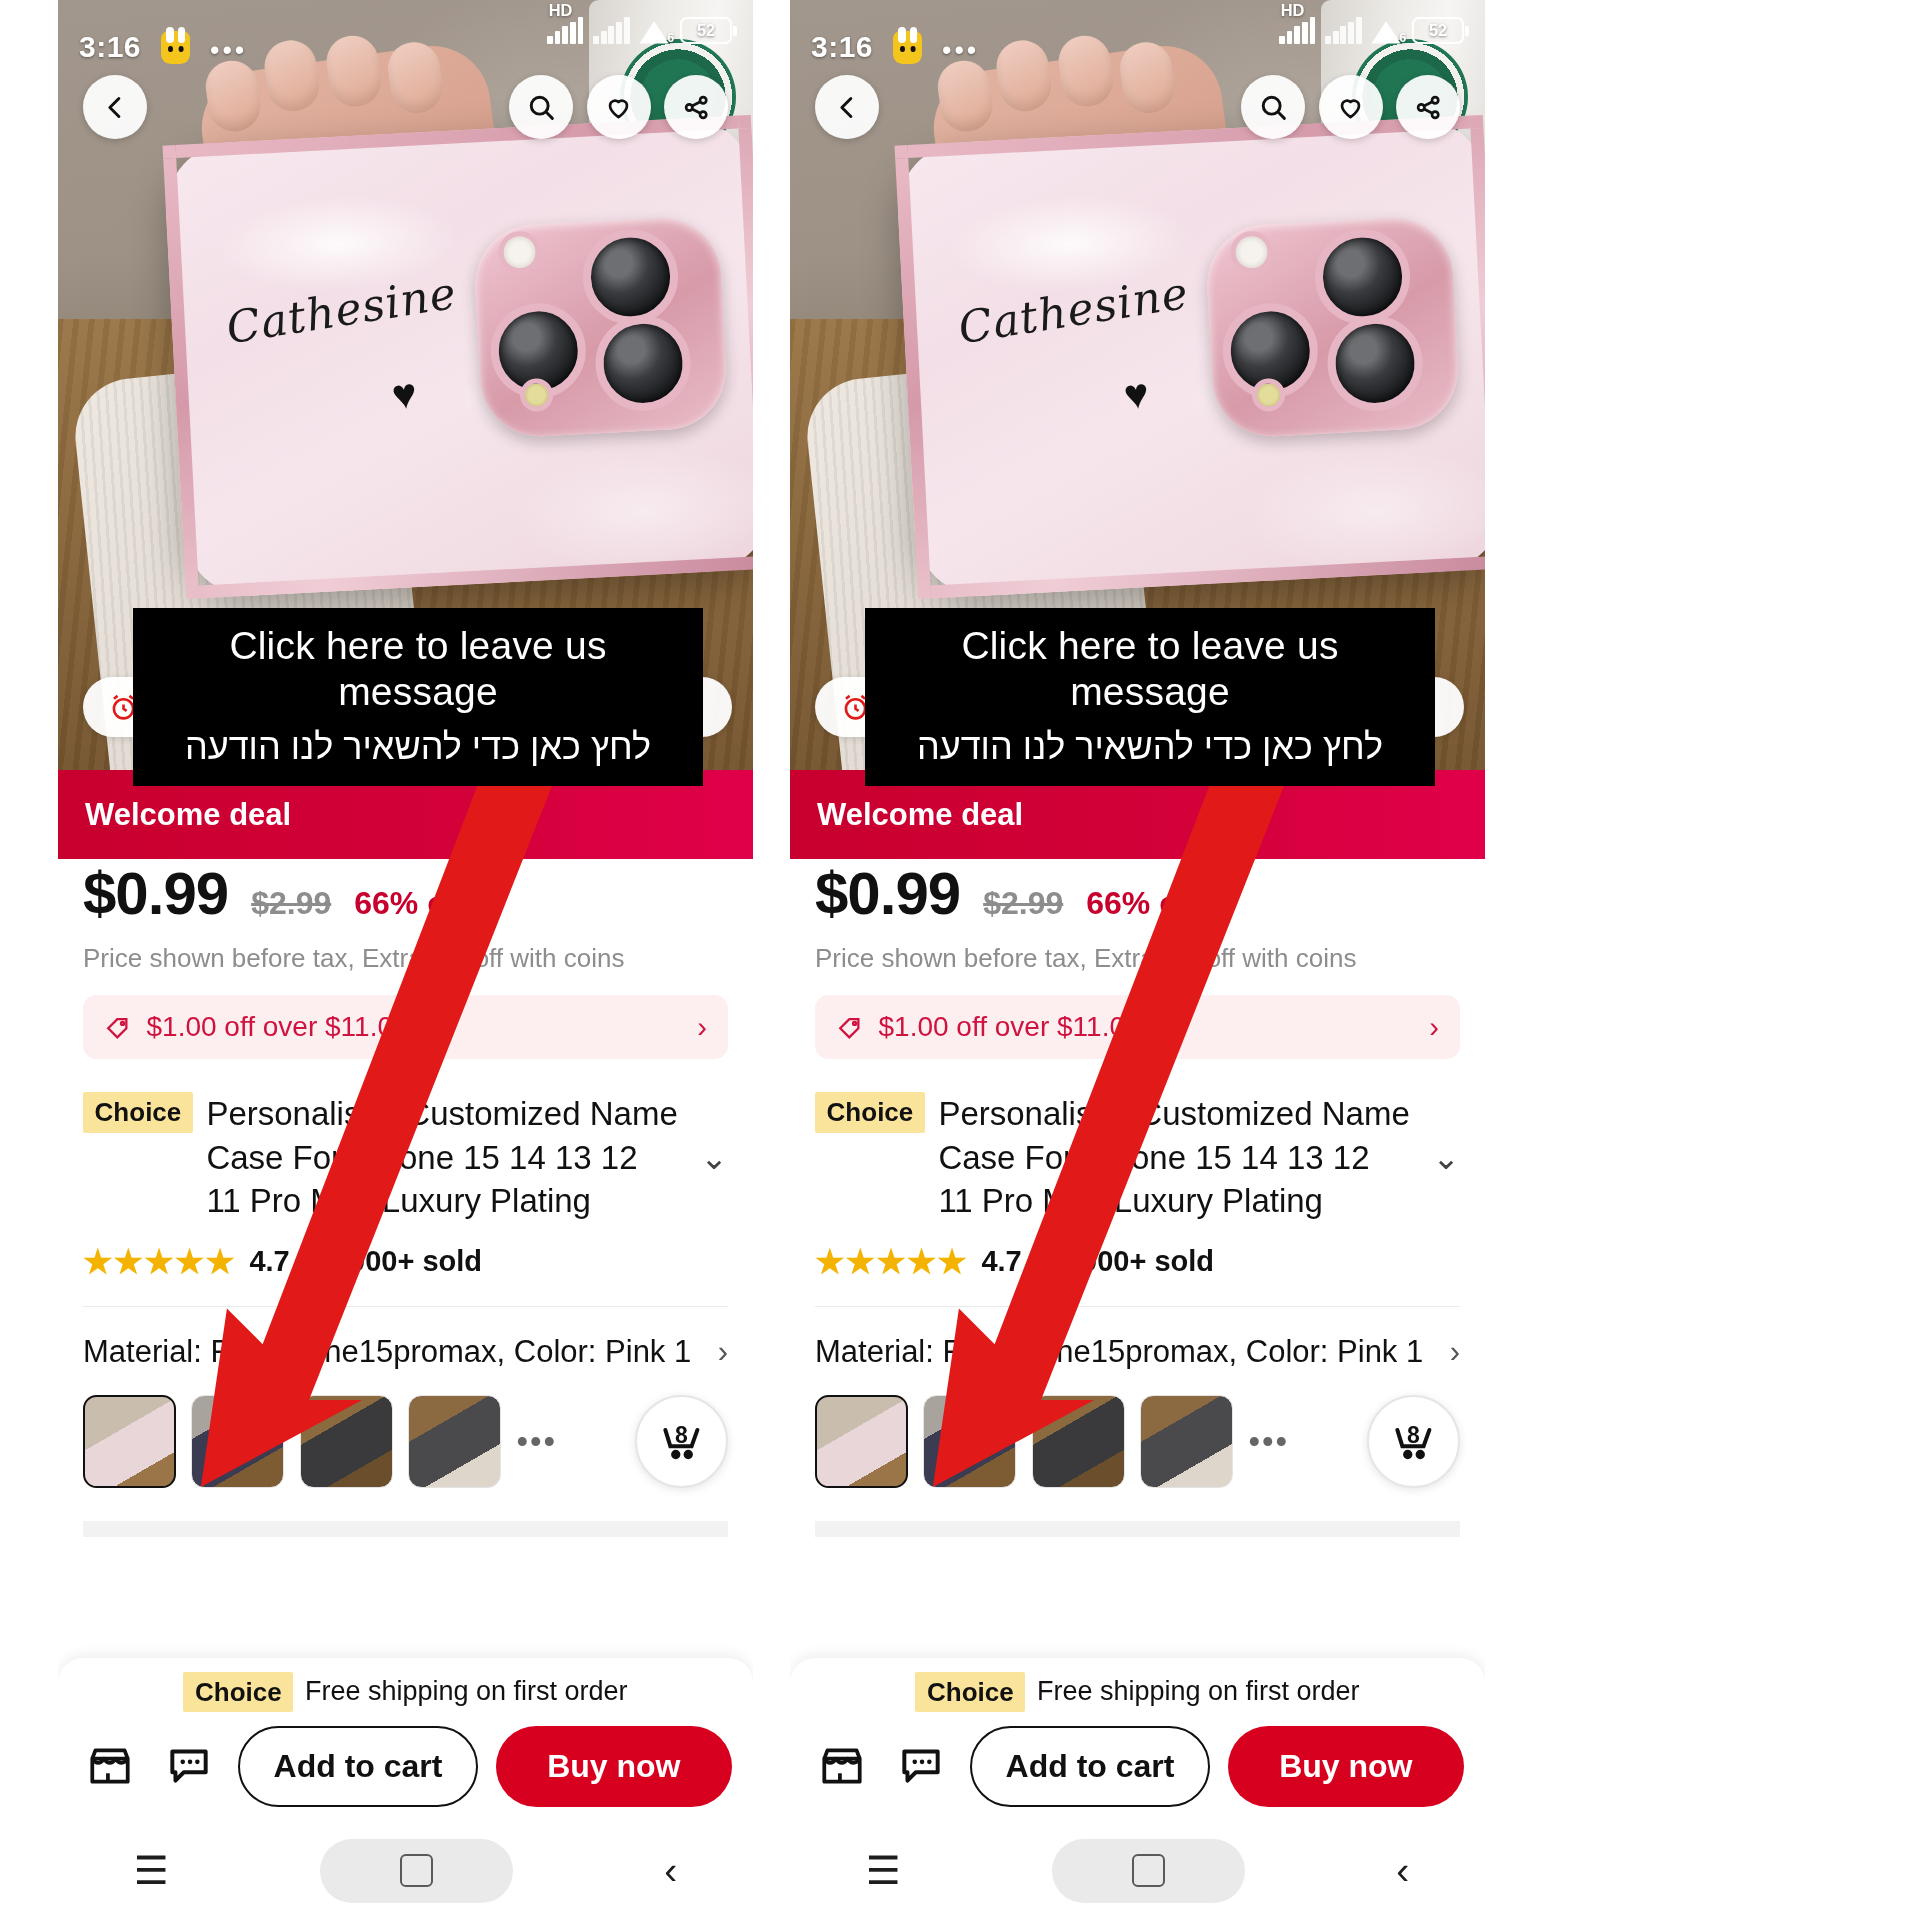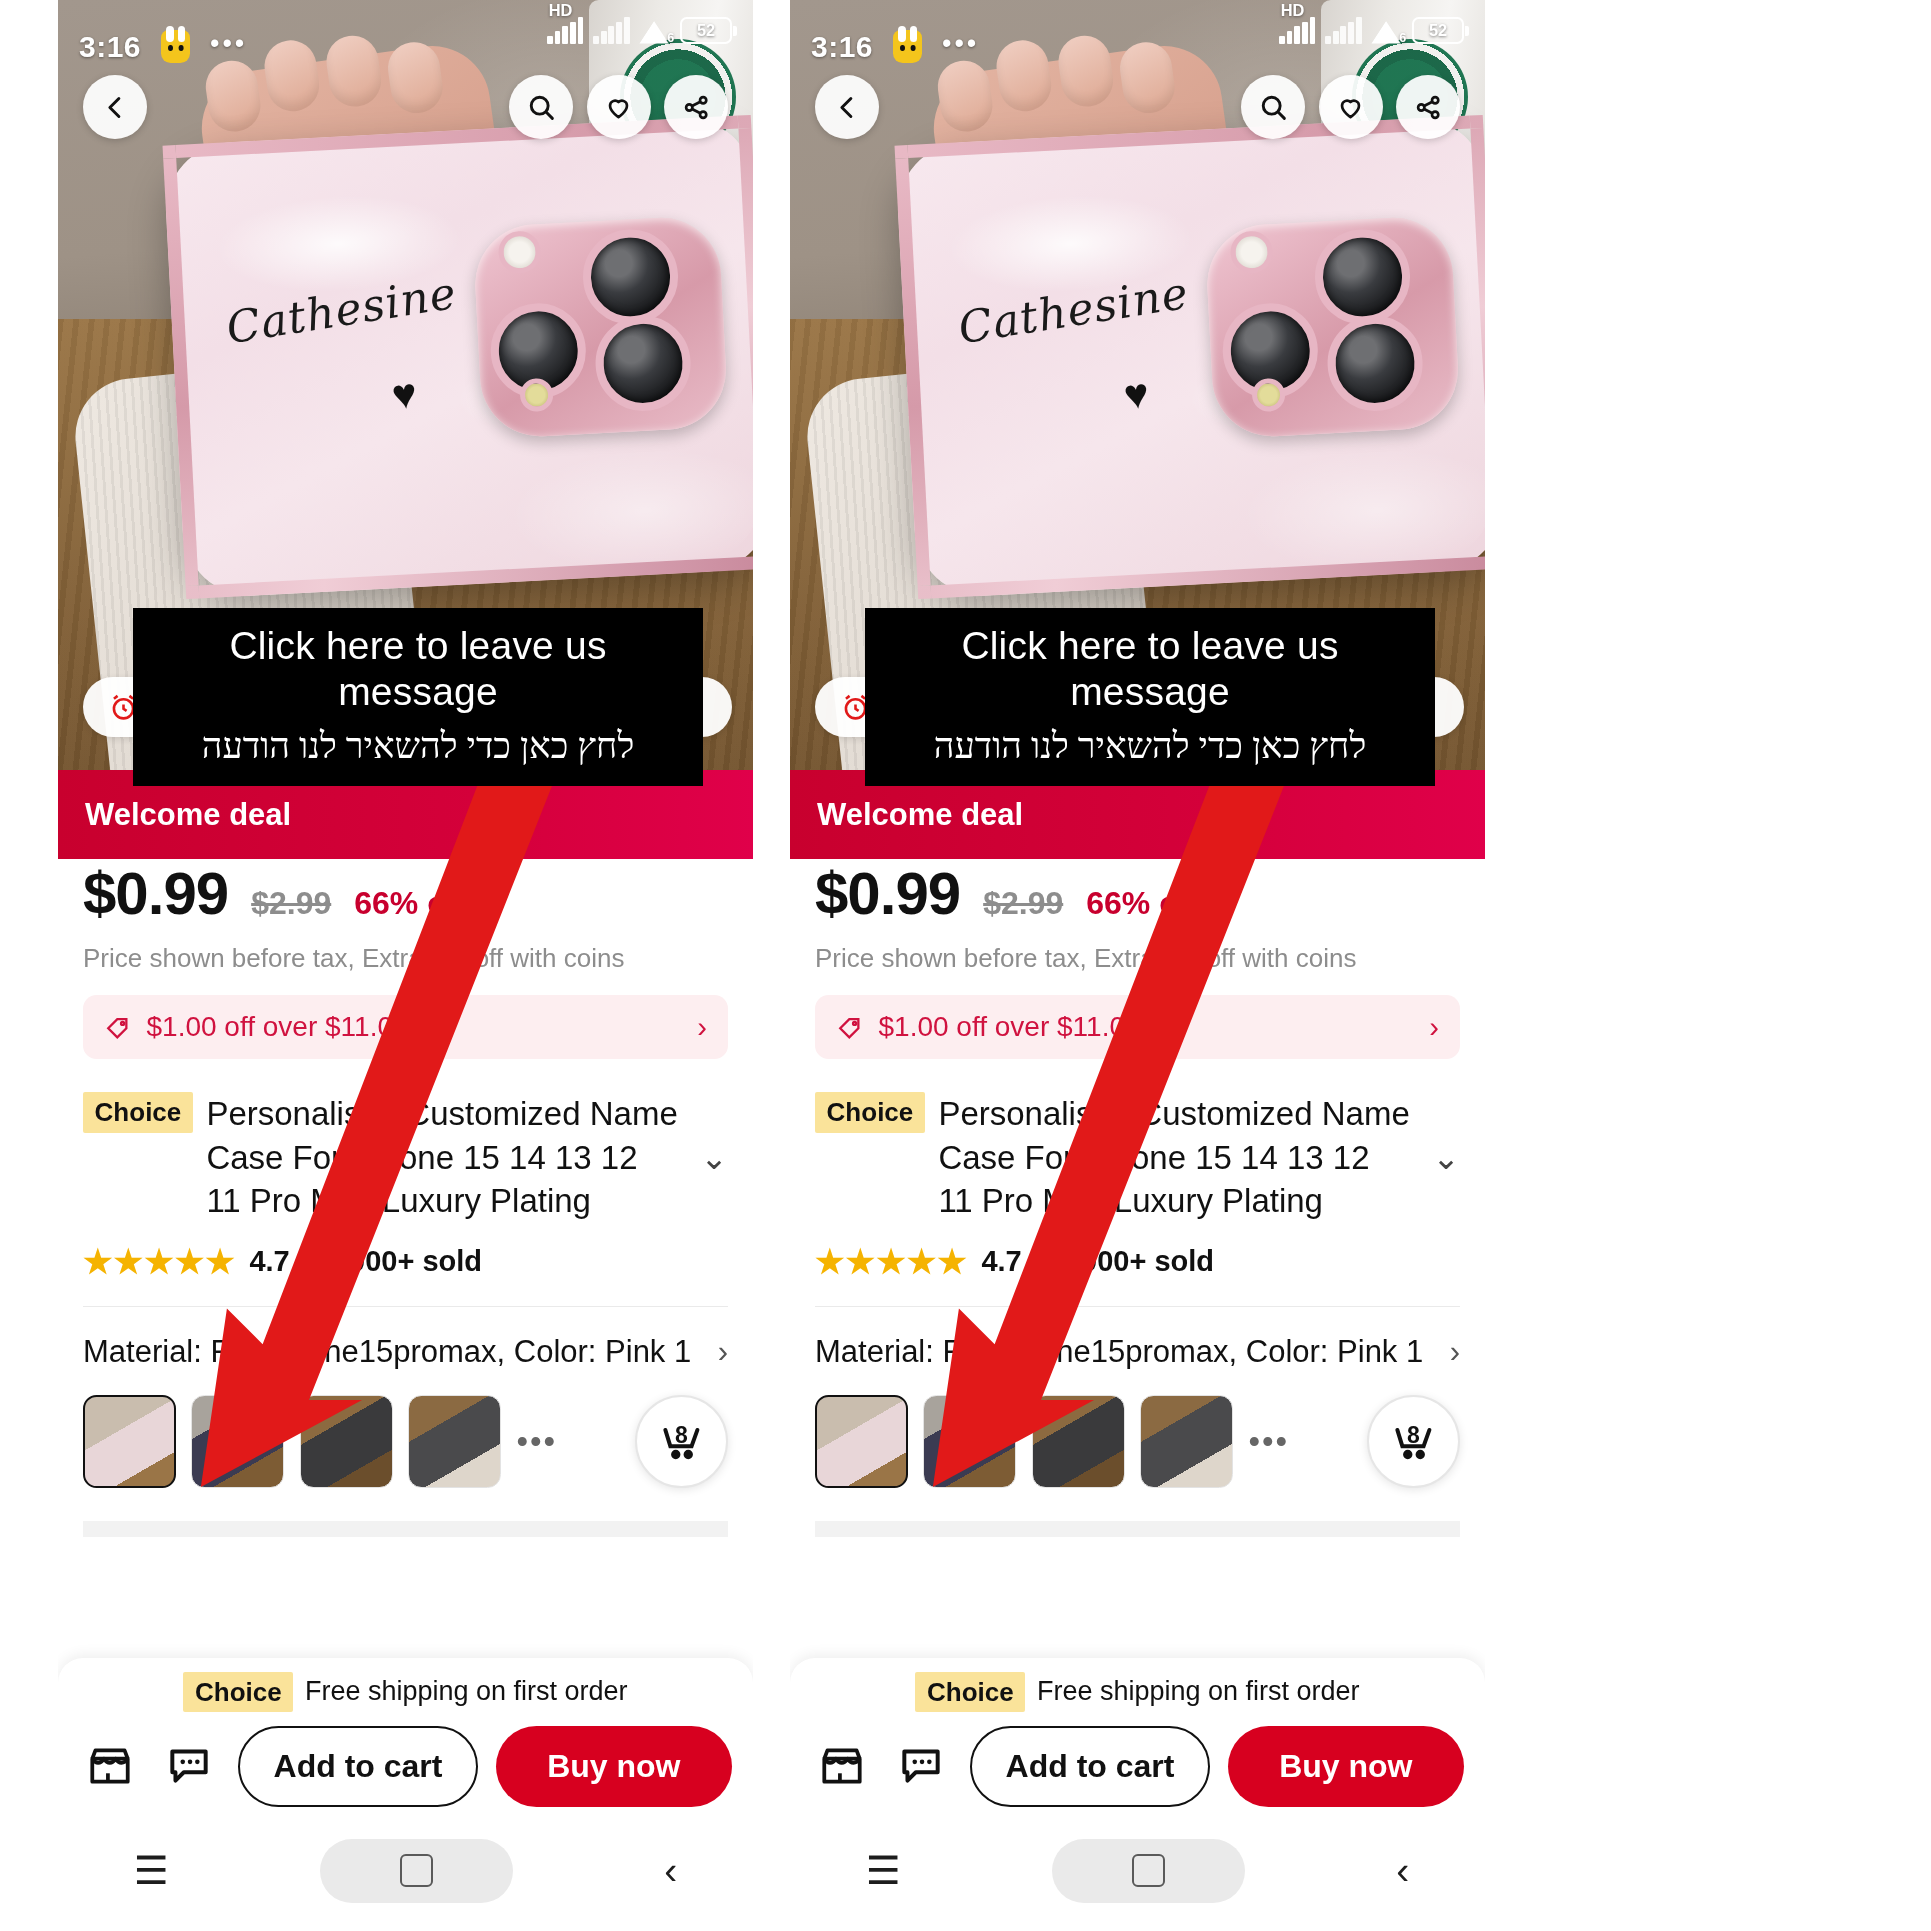--- a/index.html
+++ b/index.html
@@ -154,21 +154,21 @@
     border: 5.8px solid #e7b6c4;
   }
 
   
   .statusbar {
     position:absolute; left:0; right:0; top:0; height: 54px;
     display:flex; align-items:center; justify-content:space-between;
     padding: 0 21px; color:#fff; z-index: 6;
     text-shadow: 0 1px 2.9px rgba(0,0,0,.45);
   }
-  .sb-left { display:flex; align-items:flex-start; gap: 20px; margin-top: 40px; }
+  .sb-left { display:flex; align-items:flex-end; gap: 20px; margin-top: 40px; }
   .sb-time { font-size: 30px; font-weight: 700; letter-spacing:0.5px; }
   .bunny {
     width: 29px; height: 33px; border-radius: 7.7px 7.7px 9.7px 9.7px;
     background: #f4c51c; position: relative; display:inline-block;
   }
   .bunny::before, .bunny::after{
     content:""; position:absolute; top:-3.9px; width:7.7px; height:15.4px; border-radius:3.9px; background:#fff;
   }
   .bunny::before{ left:4.8px; } .bunny::after{ right:4.8px; }
   .bunny i {
@@ -333,21 +333,21 @@
   
   .annot {
     position:absolute; z-index: 30;
     left: 75px; top: 608px;
     width: 570px;
     background:#000; color:#fff;
     padding: 15.4px 17.4px 17.4px;
     text-align:center;
   }
   .annot .l1 { font-size: 39px; font-weight: 400; line-height:1.18; letter-spacing:0.2px; }
-  .annot .l2 { font-size: 36px; direction: rtl; margin-top: 9.7px; line-height:1.2;font-family:Liberation Serif, serif; }
+  .annot .l2 { font-size: 36px; direction: rtl; margin-top: 9.7px; line-height:1.2; }
 
   .arrow { position:absolute; z-index: 29; left: 0; top: 0; pointer-events:none; }
 </style>
 </head>
 <body>
 
 <div class="stage">
 
   <div class="phone">
 

